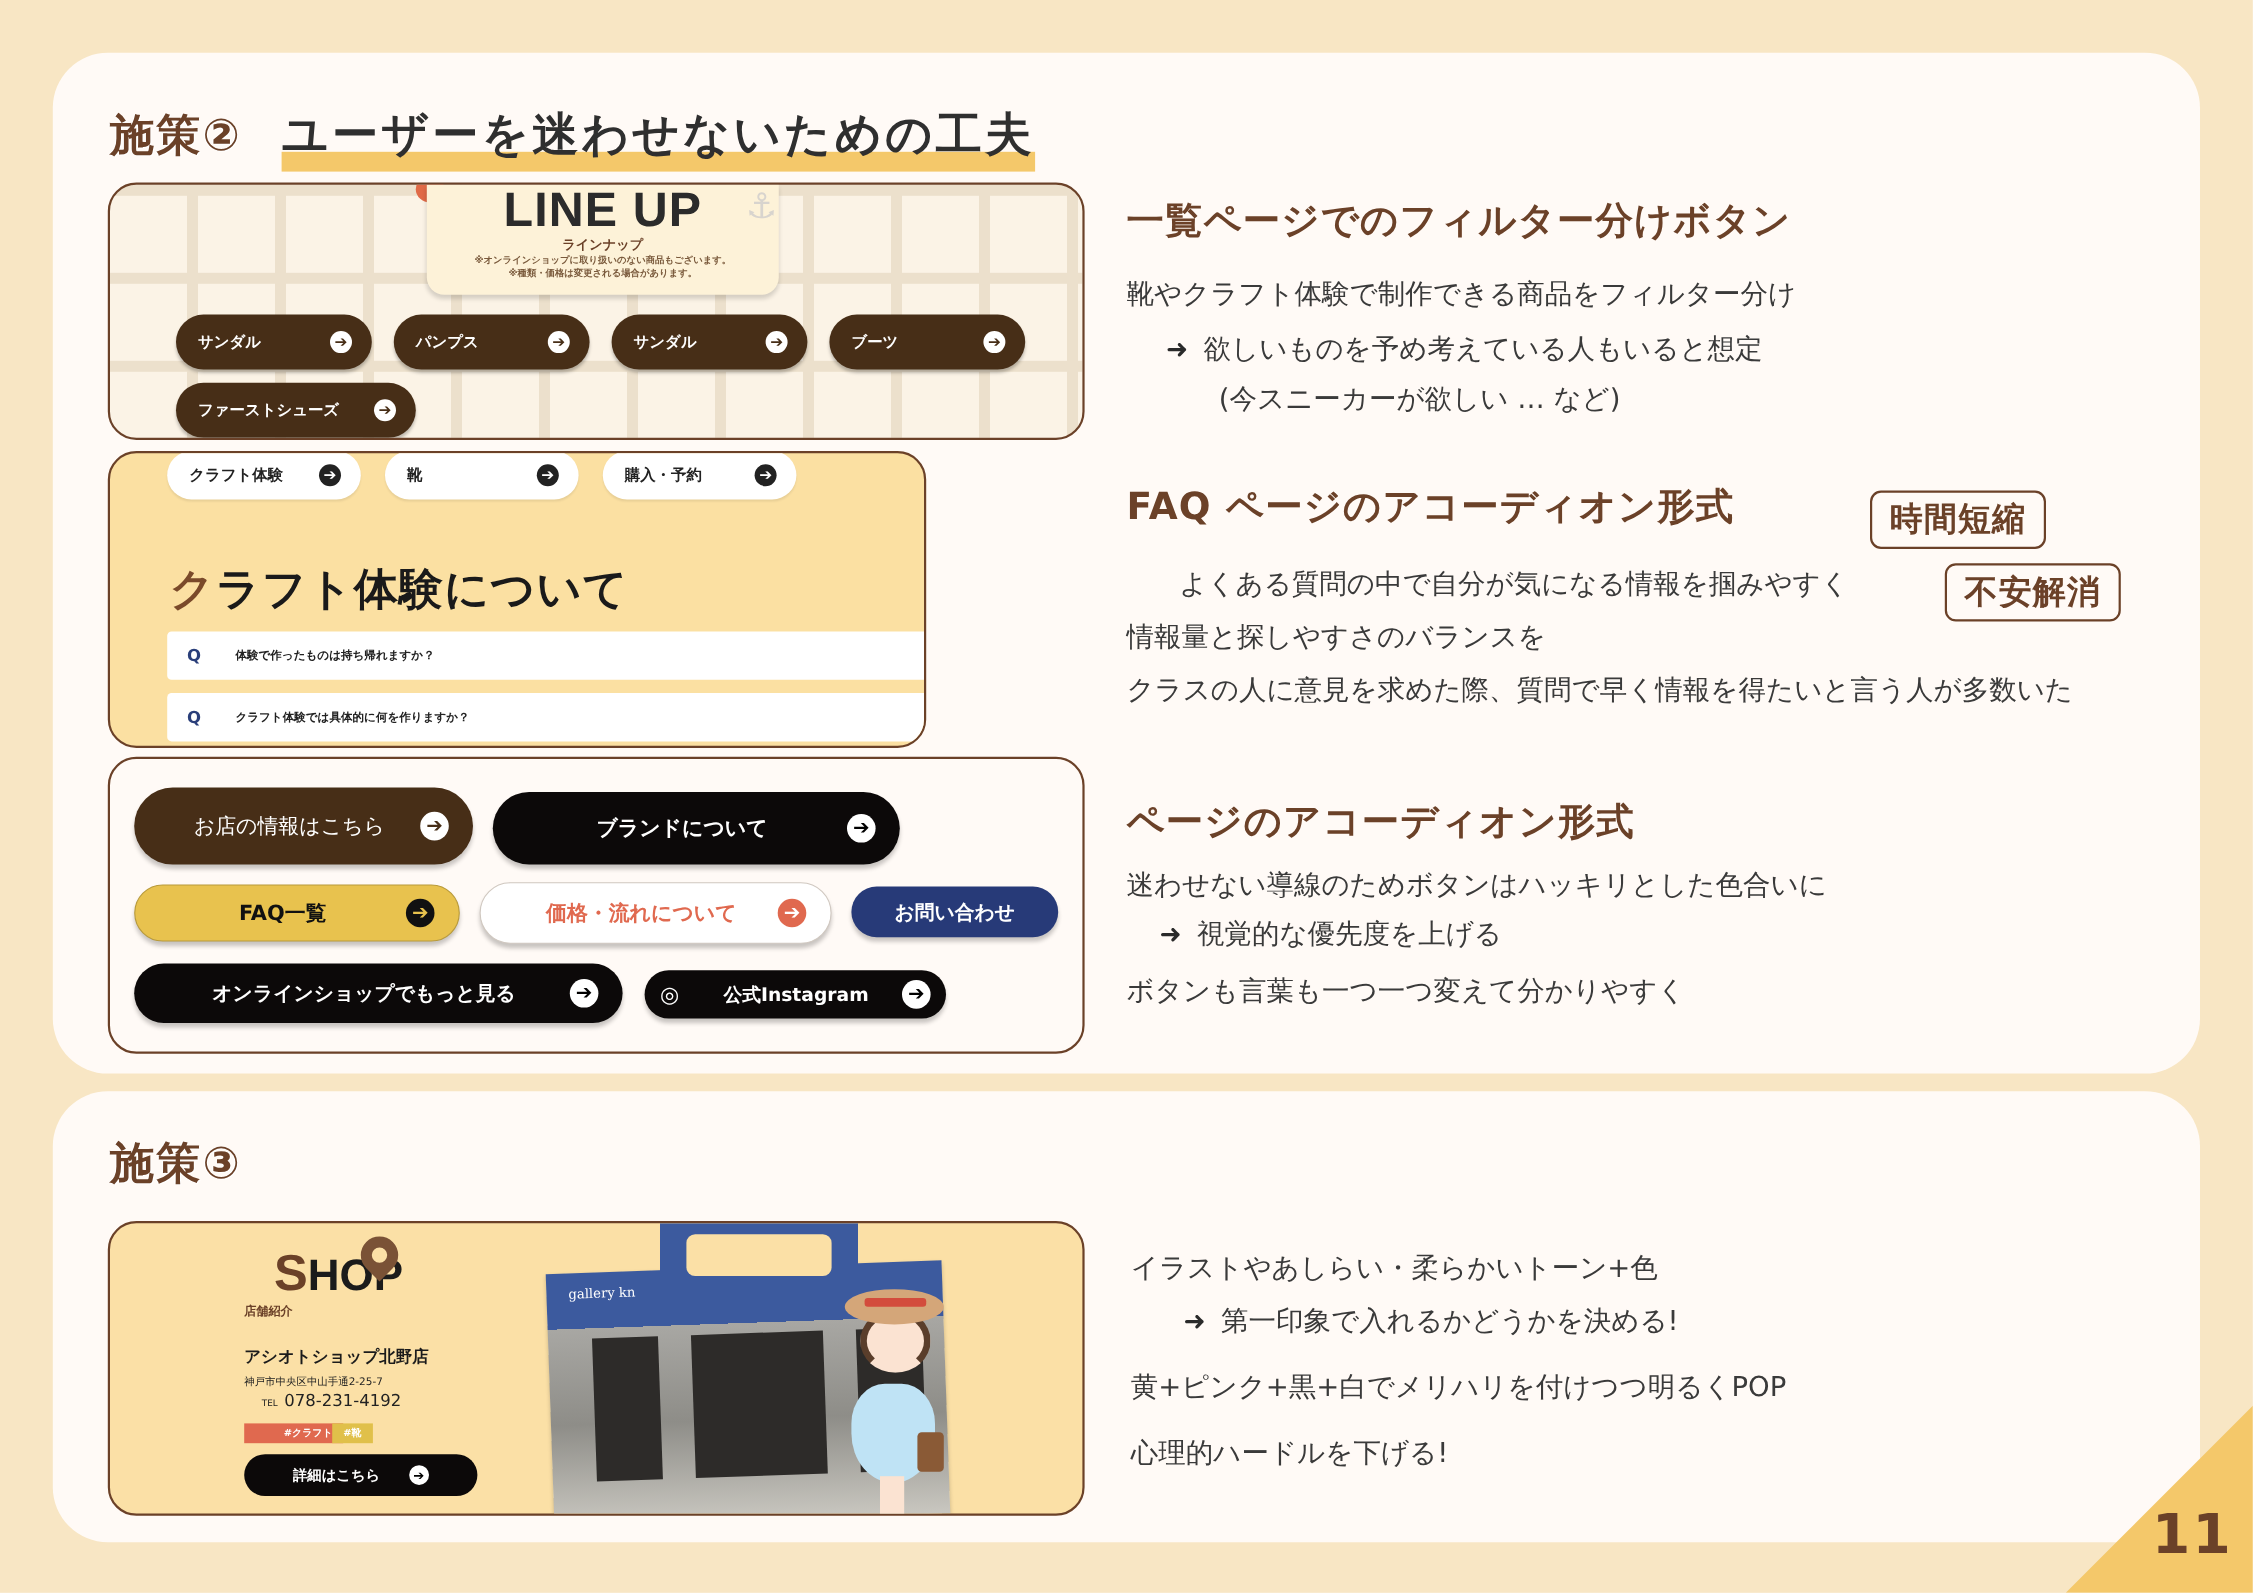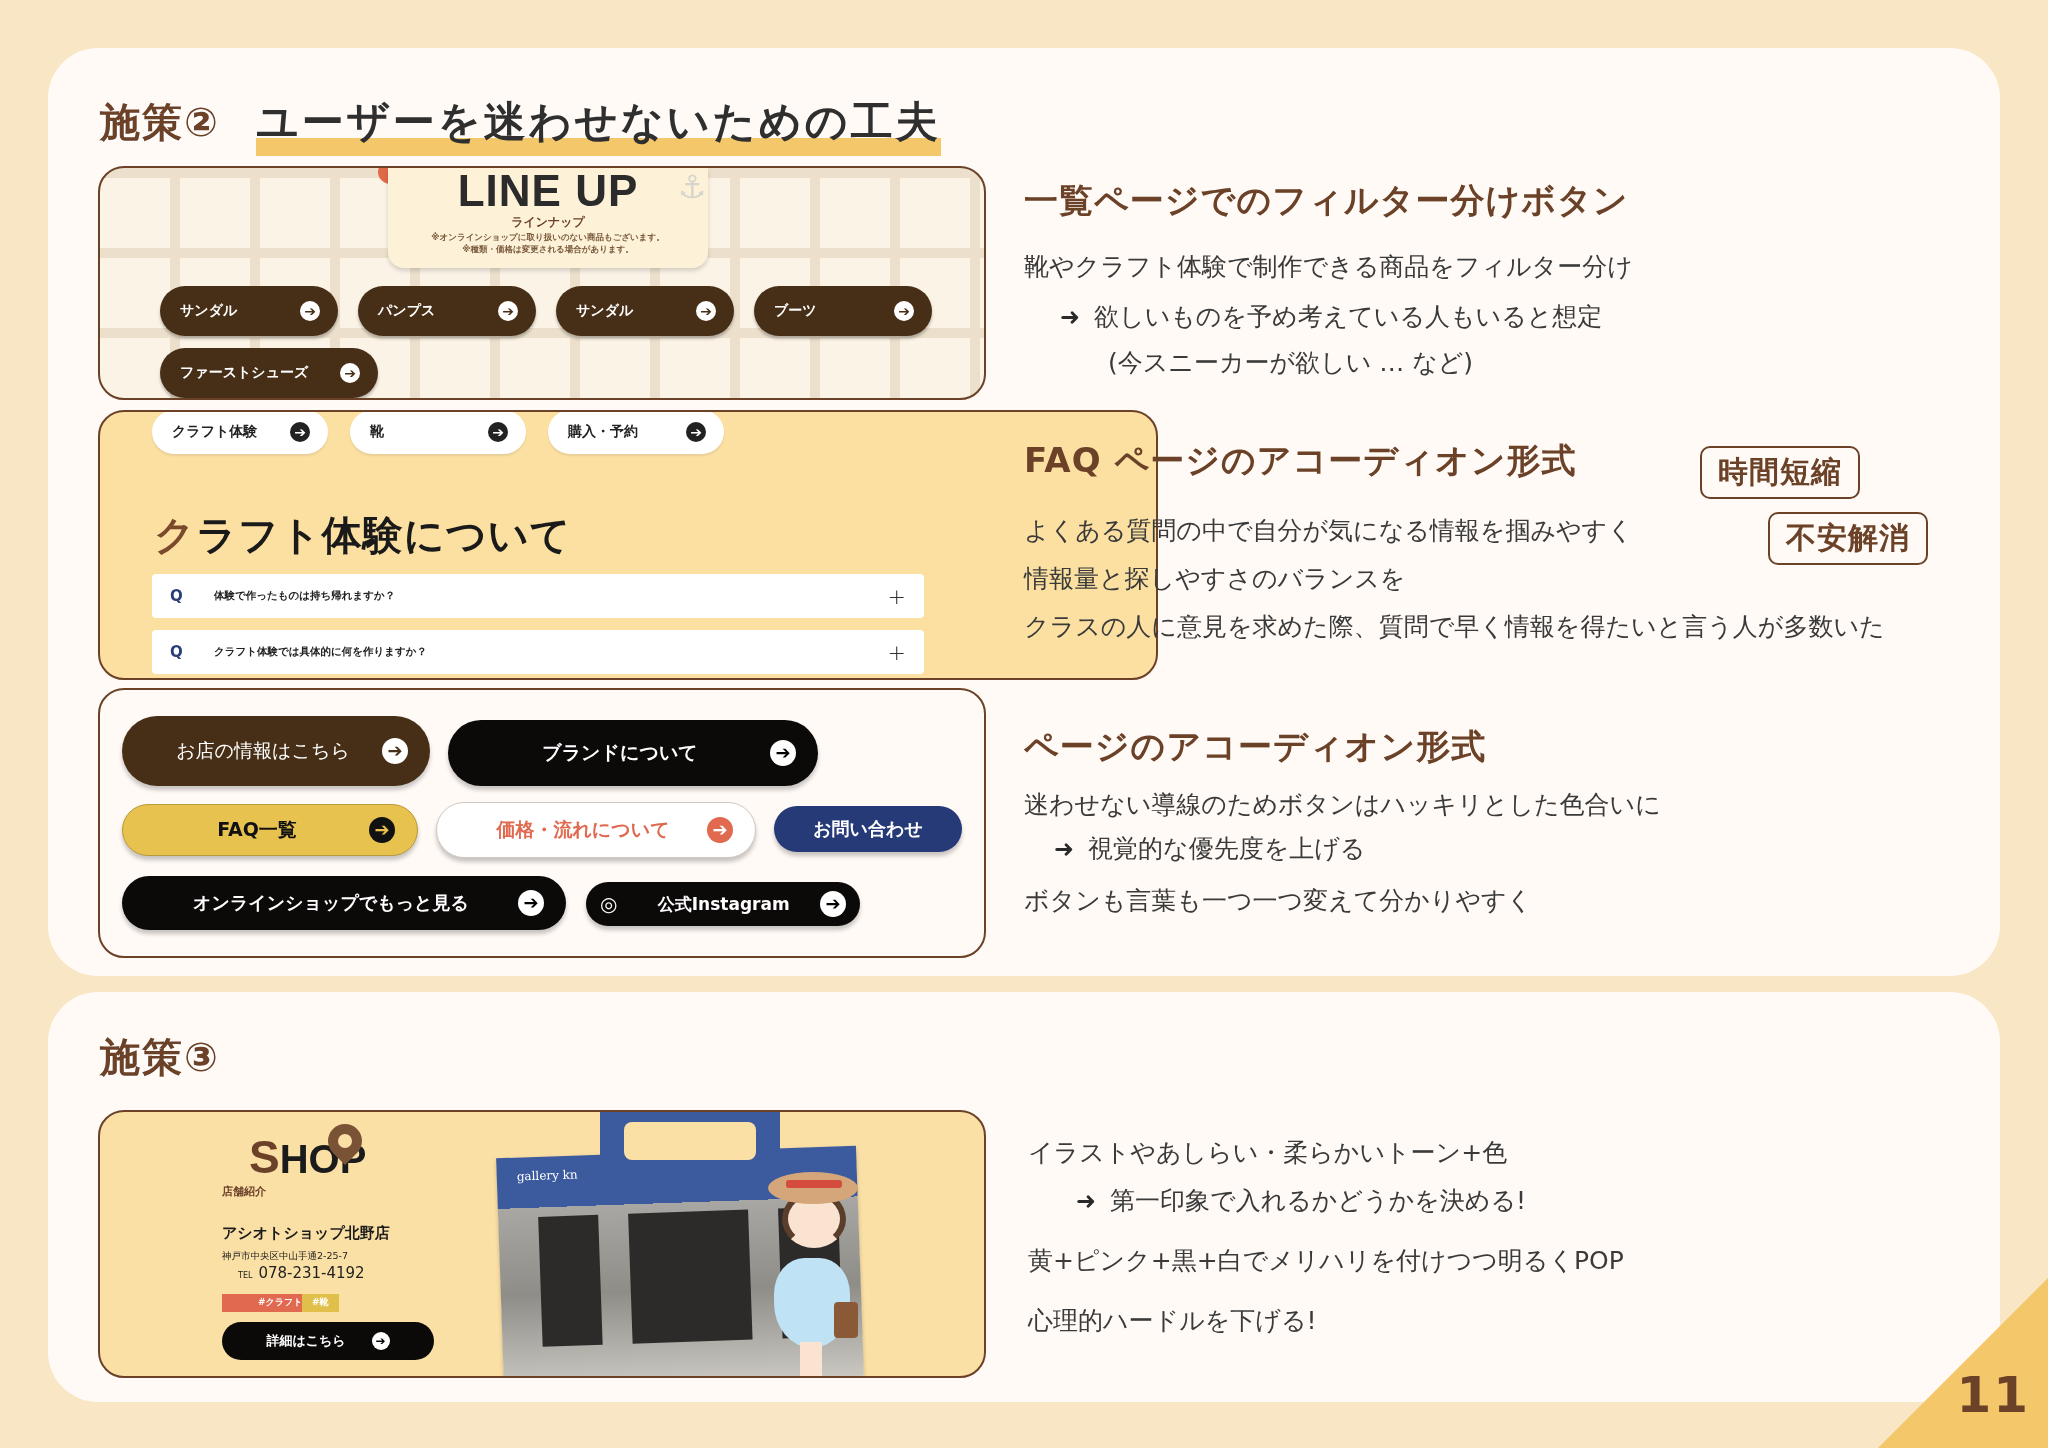--- a/index.html
+++ b/index.html
@@ -74,21 +74,21 @@
   }
   .pill .arrow {
     width: 20px; height: 20px; border-radius: 50%;
     display: flex; align-items: center; justify-content: center;
     font-size: 14px; line-height: 1; font-weight: 900;
   }
   .pill-dark { background: #472e17; color: #fff; height: 50px; font-size: 14px; }
   .pill-dark .arrow { background: #fff; color: #472e17; }
 
   #panel-faq {
-    left: 98px; top: 410px; width: 1060px; height: 270px;
+    left: 98px; top: 410px; width: 744px; height: 270px;
     background: #fbe0a2;
   }
   .pill-white { background: #fff; color: #222; height: 44px; font-size: 14px; box-shadow: 0 2px 2px rgba(0,0,0,0.08); }
   .pill-white .arrow { background: #222; color: #fff; }
   .faq-heading {
     position: absolute; left: 54px; top: 96px;
     font-weight: 900; font-size: 40px; color: #1a1a1a; letter-spacing: 1px;
   }
   .faq-heading .first { color: #7a4a2a; }
   .faq-row {
@@ -311,21 +311,21 @@
 <div class="rh" style="left:1024px; top:178px;">一覧ページでのフィルター分けボタン</div>
 <div class="rt" style="left:1024px; top:250px;">靴やクラフト体験で制作できる商品をフィルター分け</div>
 <div class="rt" style="left:1060px; top:300px;">
   <span class="ar">➜</span><span>欲しいものを予め考えている人もいると想定</span>
 </div>
 <div class="rt" style="left:1108px; top:346px;">(今スニーカーが欲しい … など)</div>
 
 <div class="rh" style="left:1024px; top:438px;">FAQ ページのアコーディオン形式</div>
 <div class="badge" style="left:1700px; top:446px;">時間短縮</div>
 <div class="badge" style="left:1768px; top:512px;">不安解消</div>
-<div class="rt" style="left:1024px; top:514px;">よくある質問の中で自分が気になる情報を掴みやすく</div>
+<div class="rt" style="left:1072px; top:514px;">よくある質問の中で自分が気になる情報を掴みやすく</div>
 <div class="rt" style="left:1024px; top:562px;">情報量と探しやすさのバランスを</div>
 <div class="rt" style="left:1024px; top:610px;">クラスの人に意見を求めた際、質問で早く情報を得たいと言う人が多数いた</div>
 
 <div class="rh" style="left:1024px; top:724px;">ページのアコーディオン形式</div>
 <div class="rt" style="left:1024px; top:788px;">迷わせない導線のためボタンはハッキリとした色合いに</div>
 <div class="rt" style="left:1054px; top:832px;">
   <span class="ar">➜</span><span>視覚的な優先度を上げる</span>
 </div>
 <div class="rt" style="left:1024px; top:884px;">ボタンも言葉も一つ一つ変えて分かりやすく</div>
 

